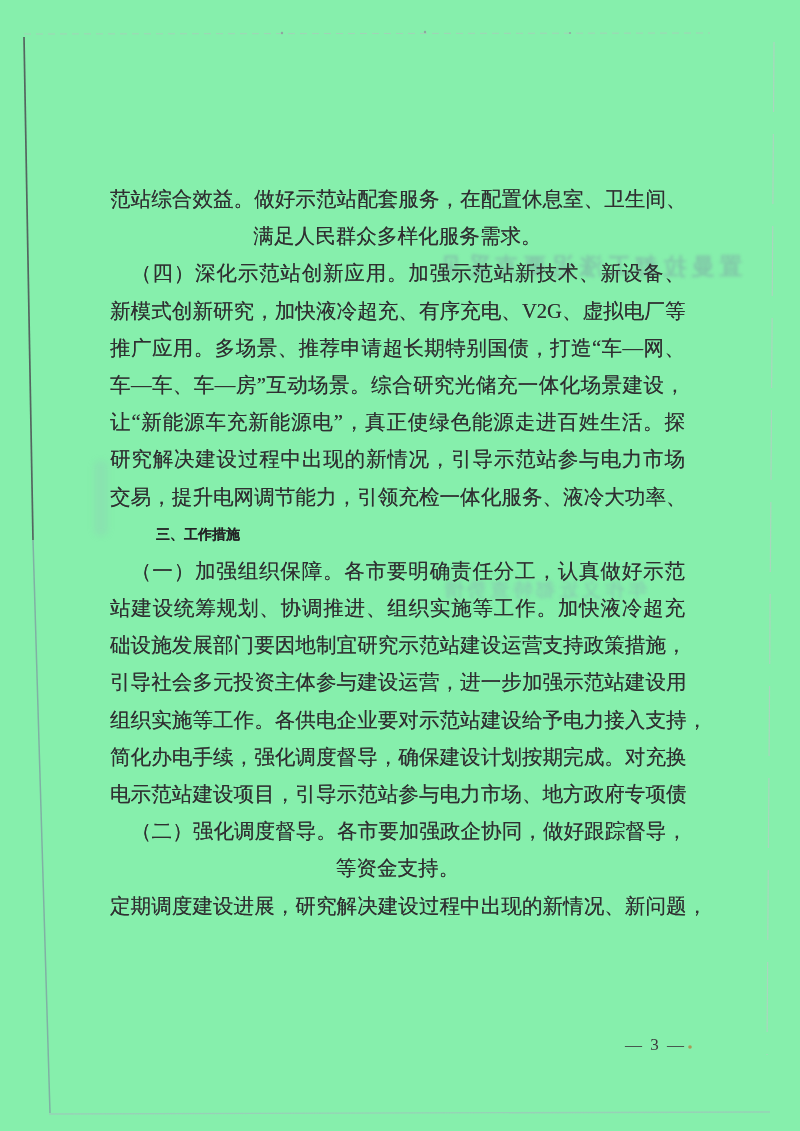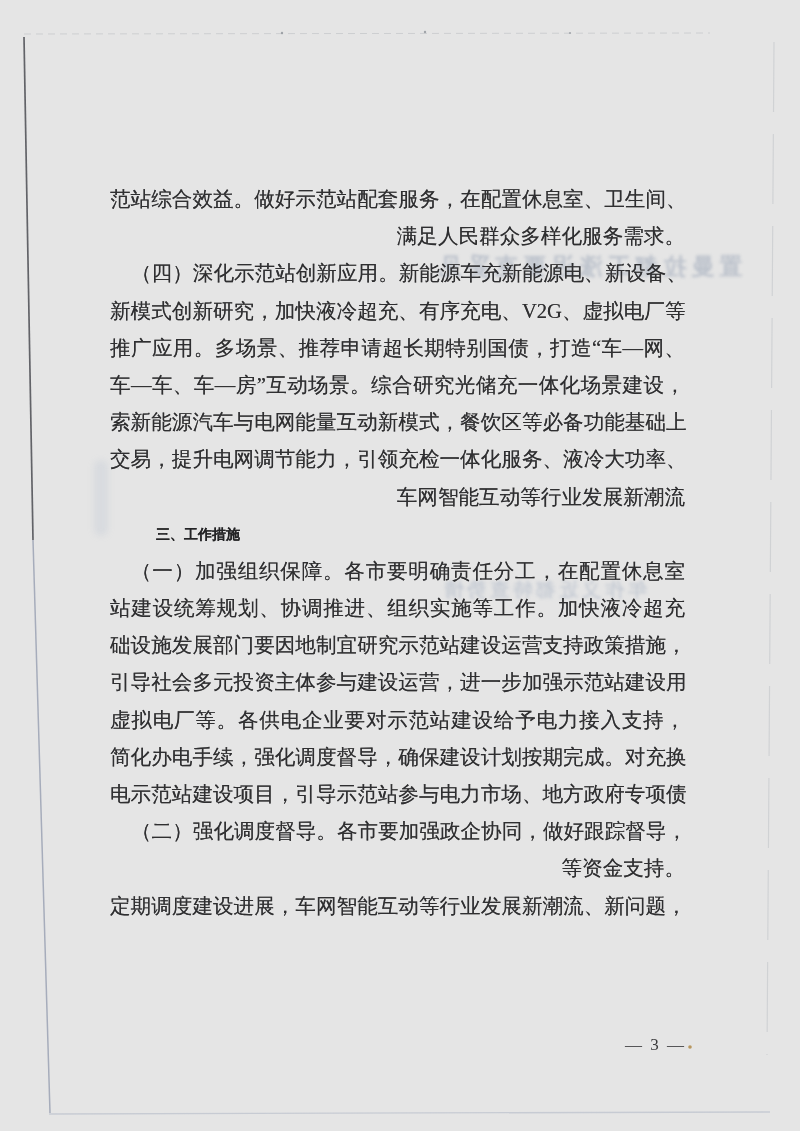--- a/index.html
+++ b/index.html
@@ -2,36 +2,36 @@
 <html><head>
 <meta charset="utf-8">
 <style>
   html,body{margin:0;padding:0;}
   body{
     width:800px;height:1131px;position:relative;overflow:hidden;
     background:#fbfbf9;
     font-family:"Liberation Serif", serif;
   }
   .scan-page{
-    position:absolute;inset:0;background:#e5e5e5;
+    position:absolute;inset:0;background:#86efac;
   }
   svg.edges{position:absolute;left:0;top:0;width:800px;height:1131px;pointer-events:none;}
   
   .textcol{
     position:absolute;left:110px;top:181px;width:575px;
   }
   .line{
     height:37.2px;line-height:37.2px;
     font-size:20.6px;color:#2f2f31;
     white-space:nowrap;
     text-shadow:0 0 0.5px rgba(47,47,49,0.7);
   }
   .body-justify{text-align:justify;text-align-last:justify;}
   .body-justify-indent{text-align:justify;text-align-last:justify;text-indent:21px;}
-  .body-end{text-align:right;}
+  .body-end{text-align:center;}
   .heading{
     font-family:"Liberation Sans", sans-serif;
     font-weight:bold;font-size:14px;color:#232325;
     text-indent:46px;text-align:left;
     text-shadow:0 0 0.6px rgba(35,35,37,0.8);
   }
   
   .page-num{
     position:absolute;left:588px;top:1035px;width:98px;
     text-align:right;font-size:17px;letter-spacing:2px;
@@ -83,35 +83,35 @@
   </svg>
 
   <div class="ghost g1">置曼拉都工涨迟要克妥见</div>
   <div class="ghost g2">年作义近都特查势情</div>
   <div class="smudge"></div>
 
   <div class="textcol">
 
   <div class="line body-justify">范站综合效益。做好示范站配套服务，在配置休息室、卫生间、</div>
       <div class="line body-end">满足人民群众多样化服务需求。</div>
-      <div class="line body-justify-indent">（四）深化示范站创新应用。新能源车充新能源电、新设备、</div>
+      <div class="line body-justify-indent">（四）深化示范站创新应用。加强示范站新技术、新设备、</div>
       <div class="line body-justify">新模式创新研究，加快液冷超充、有序充电、V2G、虚拟电厂等</div>
       <div class="line body-justify">推广应用。多场景、推荐申请超长期特别国债，打造“车—网、</div>
       <div class="line body-justify">车—车、车—房”互动场景。综合研究光储充一体化场景建设，</div>
-      <div class="line body-justify">索新能源汽车与电网能量互动新模式，餐饮区等必备功能基础上</div>
+      <div class="line body-justify">让“新能源车充新能源电”，真正使绿色能源走进百姓生活。探</div>
+      <div class="line body-justify">研究解决建设过程中出现的新情况，引导示范站参与电力市场</div>
       <div class="line body-justify">交易，提升电网调节能力，引领充检一体化服务、液冷大功率、</div>
-      <div class="line body-end">车网智能互动等行业发展新潮流</div>
       <div class="line heading">三、工作措施</div>
-      <div class="line body-justify-indent">（一）加强组织保障。各市要明确责任分工，在配置休息室</div>
+      <div class="line body-justify-indent">（一）加强组织保障。各市要明确责任分工，认真做好示范</div>
       <div class="line body-justify">站建设统筹规划、协调推进、组织实施等工作。加快液冷超充</div>
       <div class="line body-justify">础设施发展部门要因地制宜研究示范站建设运营支持政策措施，</div>
       <div class="line body-justify">引导社会多元投资主体参与建设运营，进一步加强示范站建设用</div>
-      <div class="line body-justify">虚拟电厂等。各供电企业要对示范站建设给予电力接入支持，</div>
+      <div class="line body-justify">组织实施等工作。各供电企业要对示范站建设给予电力接入支持，</div>
       <div class="line body-justify">简化办电手续，强化调度督导，确保建设计划按期完成。对充换</div>
       <div class="line body-justify">电示范站建设项目，引导示范站参与电力市场、地方政府专项债</div>
       <div class="line body-justify-indent">（二）强化调度督导。各市要加强政企协同，做好跟踪督导，</div>
       <div class="line body-end">等资金支持。</div>
-      <div class="line body-justify">定期调度建设进展，车网智能互动等行业发展新潮流、新问题，</div>
+      <div class="line body-justify">定期调度建设进展，研究解决建设过程中出现的新情况、新问题，</div>
     </div>
 
   <div class="page-num">— 3 —</div>
 
 </div>
 
 </body></html>

